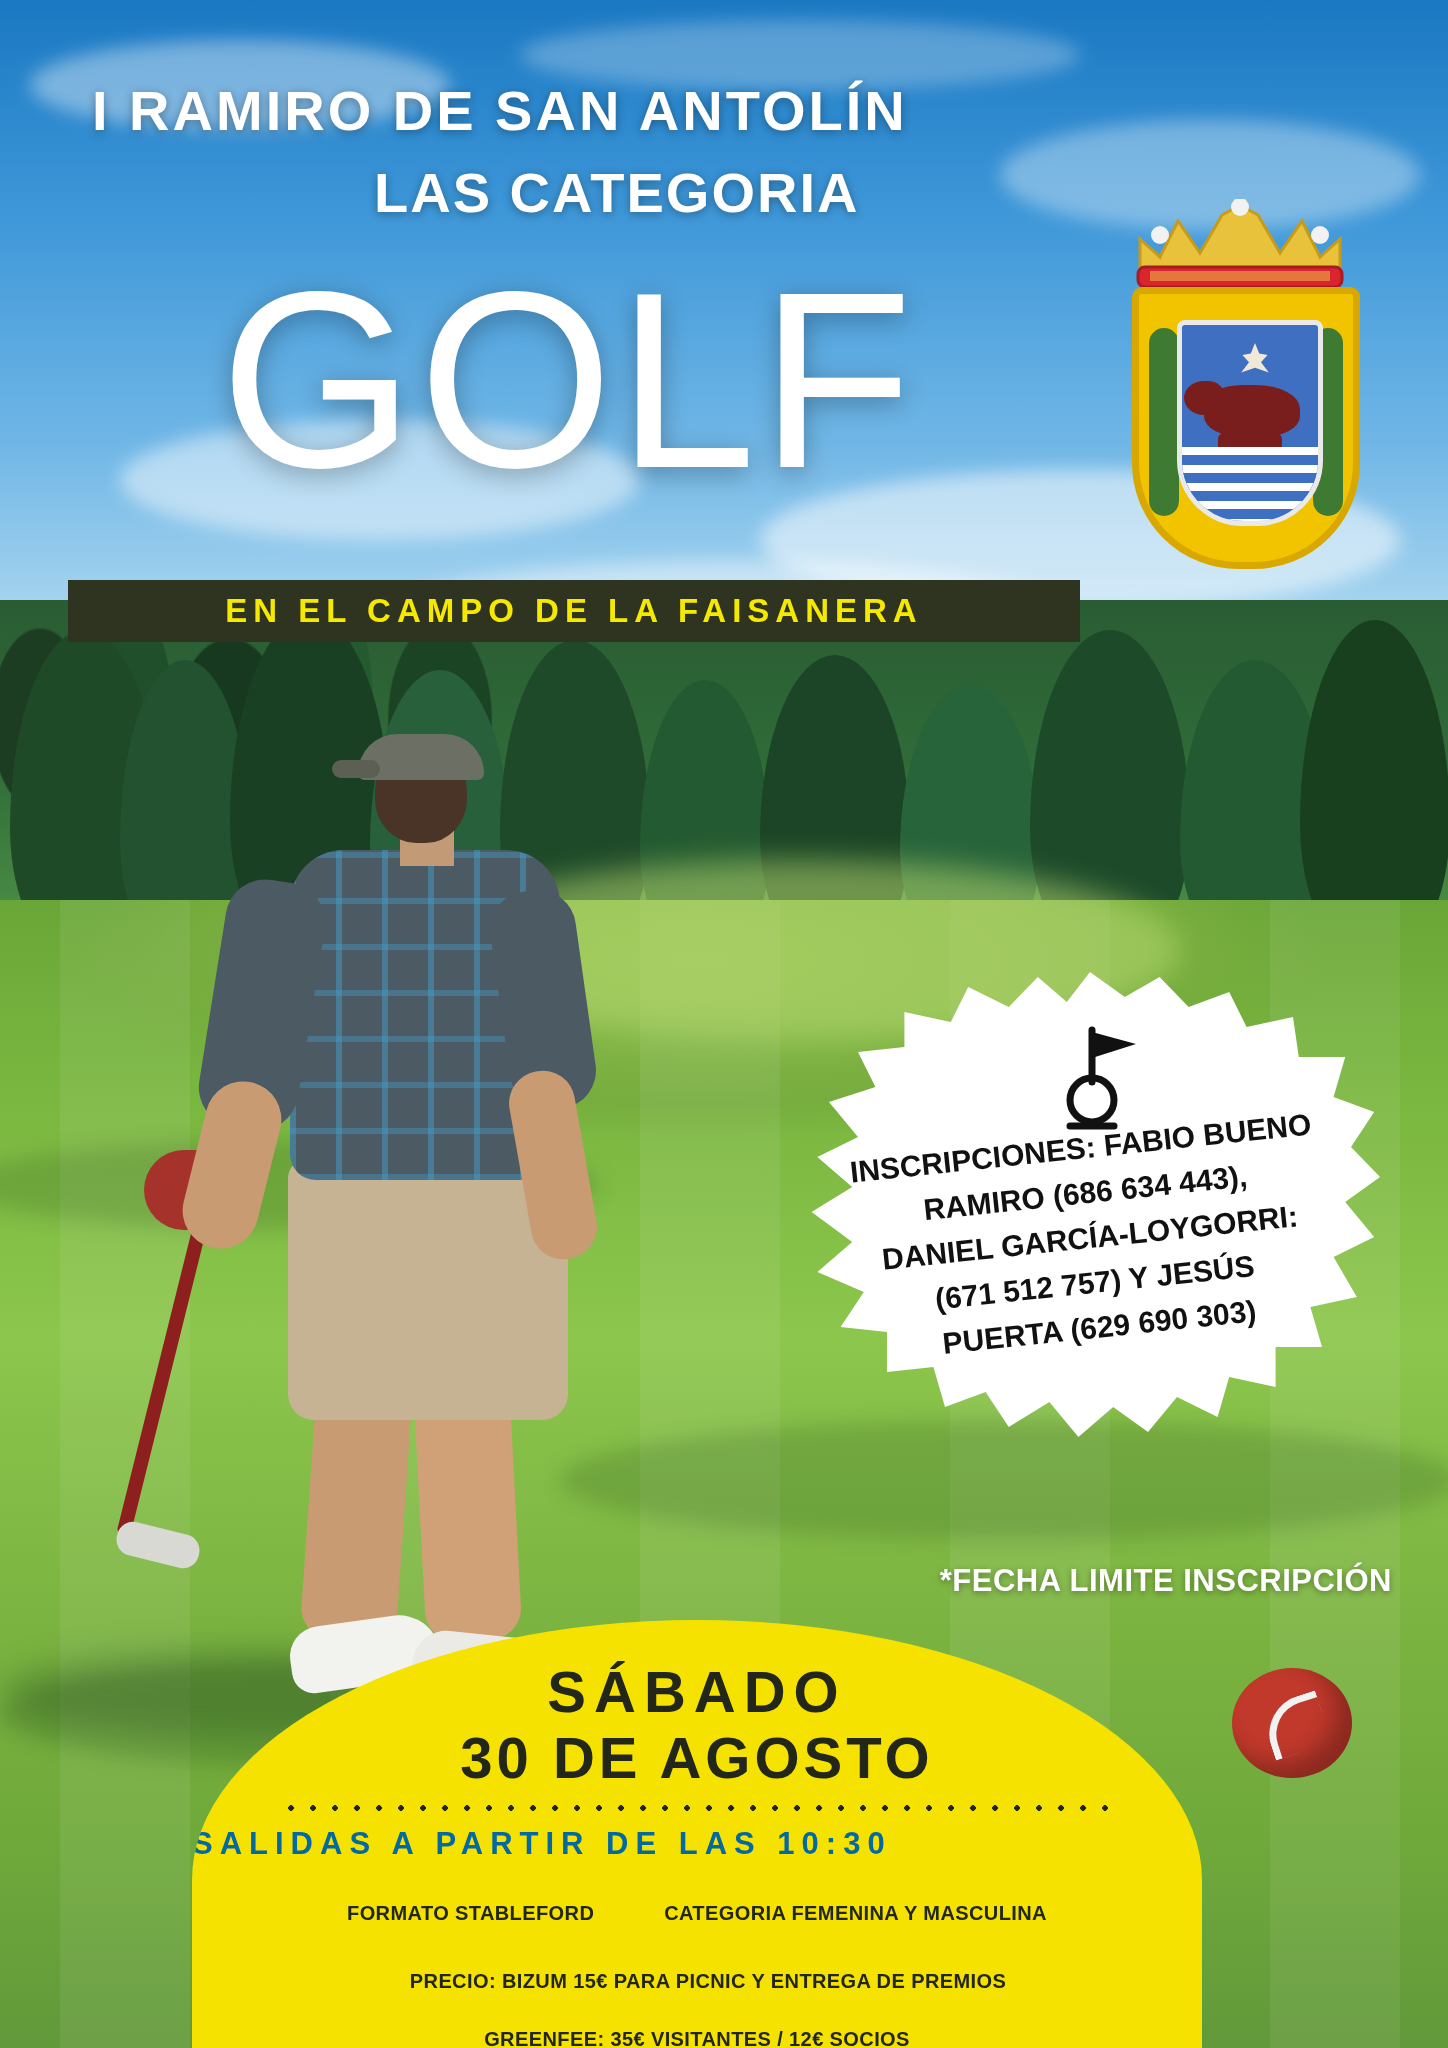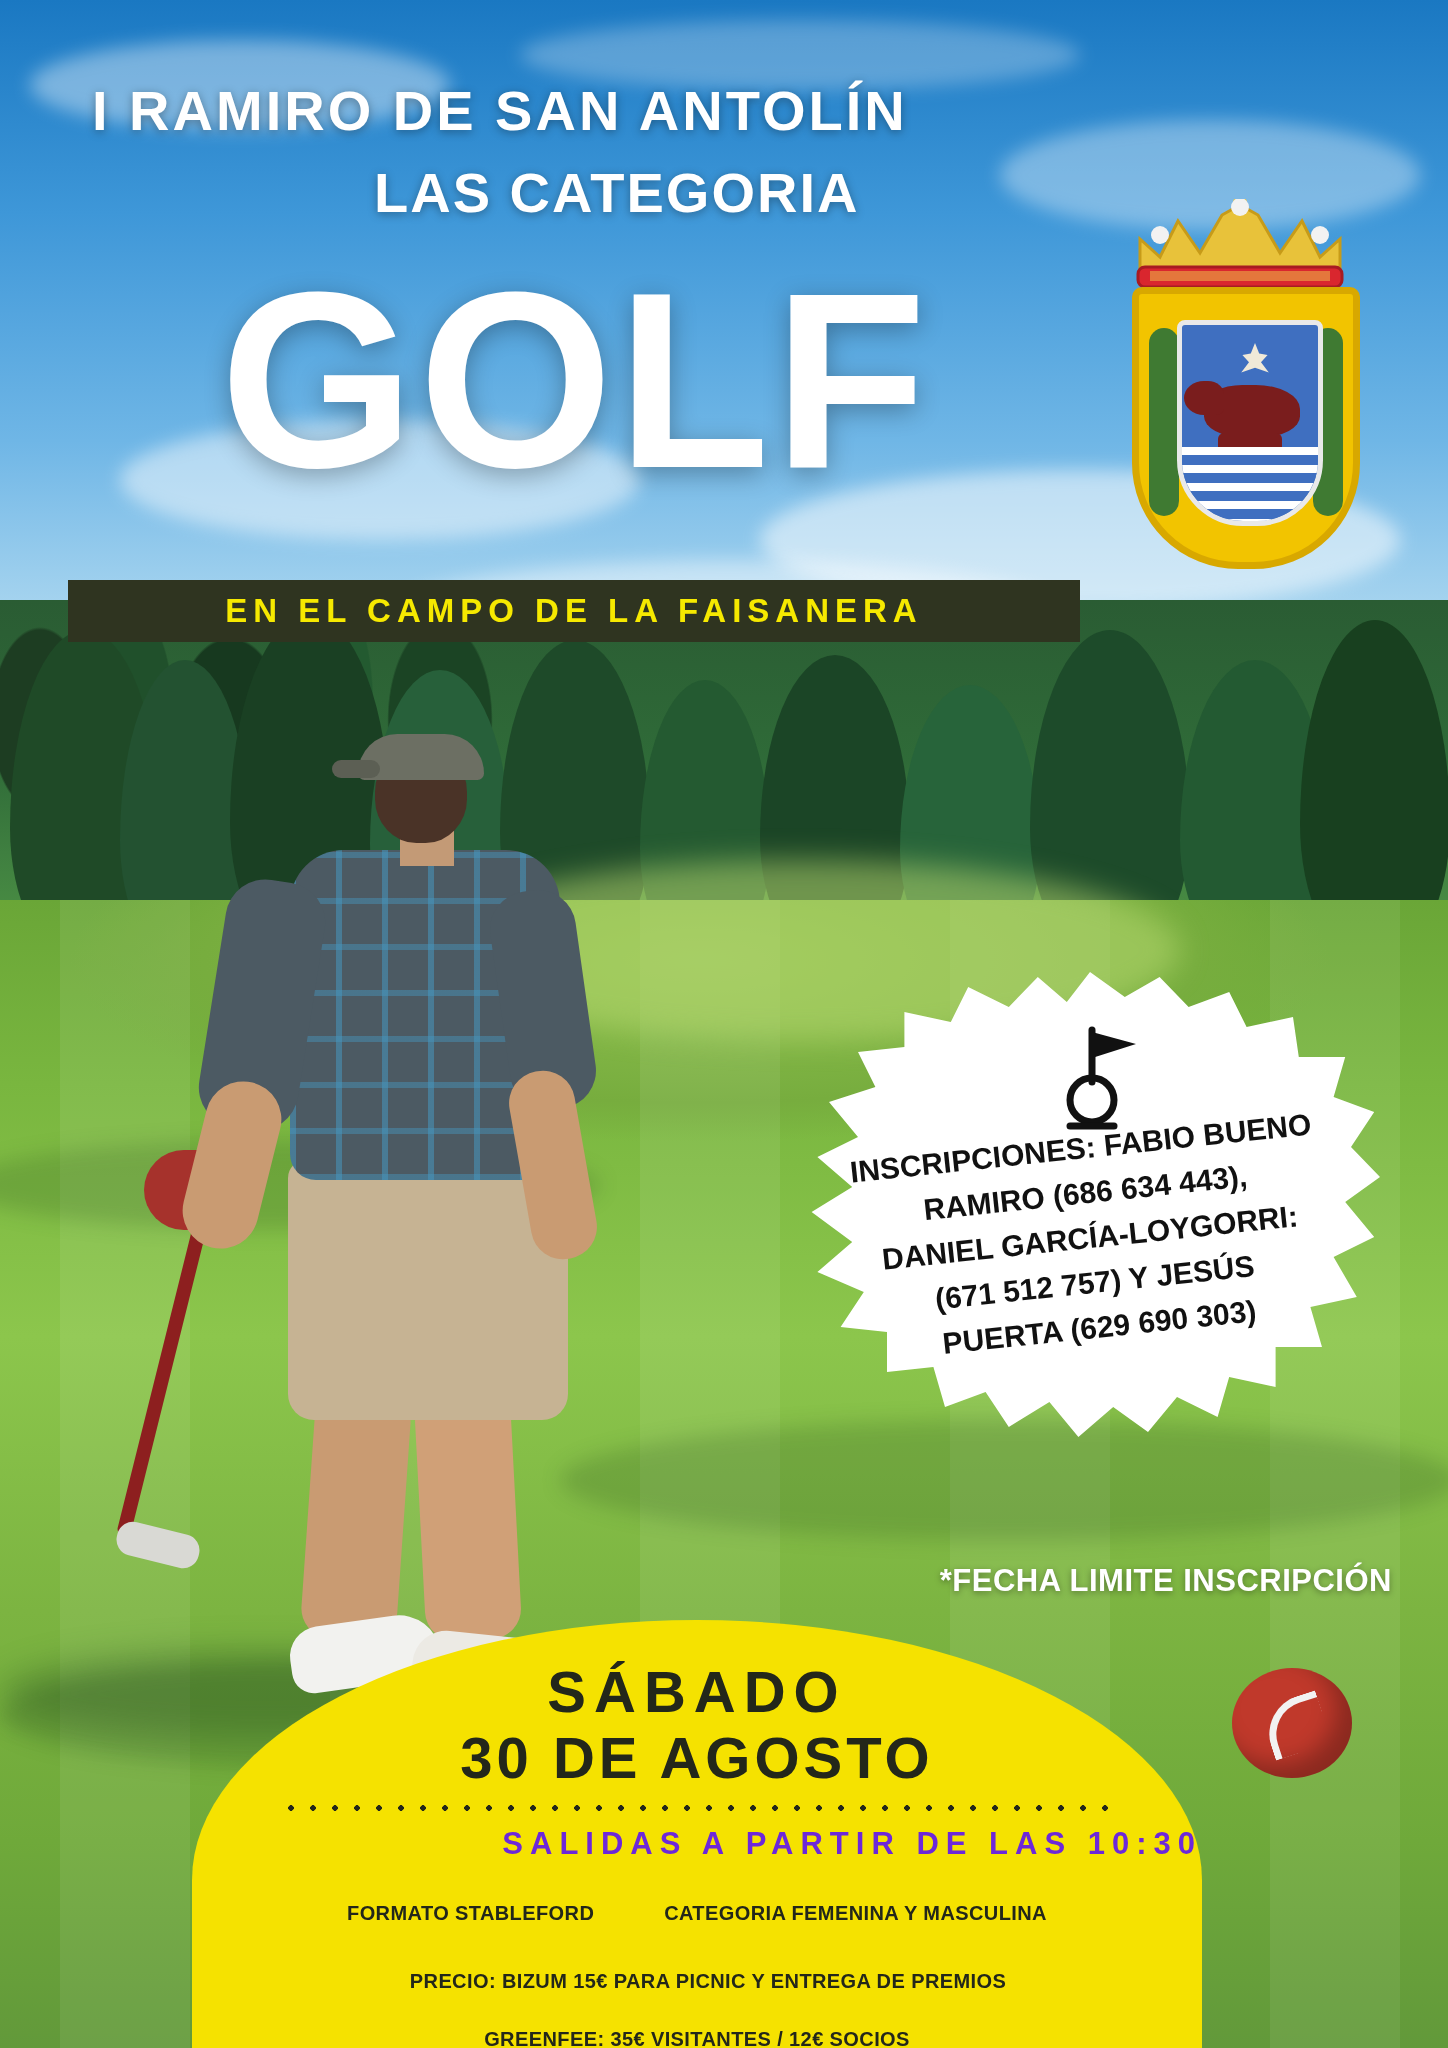--- a/index.html
+++ b/index.html
@@ -116,21 +116,21 @@
     text-shadow: 0 2px 10px rgba(0,0,0,.35);
     font-family: "Liberation Sans", sans-serif;
   }
   .title-line2 {
     position: absolute; left: 374px; top: 160px; width: 800px;
     color: #ffffff; font-weight: 700; font-size: 56px; letter-spacing: 2px;
     text-shadow: 0 2px 10px rgba(0,0,0,.35);
   }
   .golf-word {
     position: absolute; left: 220px; top: 268px;
-    color: #ffffff; font-weight: 700; font-size: 250px; line-height: .9;
+    color: #ffffff; font-weight: 400; font-size: 250px; line-height: .9;
     letter-spacing: 4px;
     text-shadow: 0 6px 26px rgba(0,0,0,.30);
   }
   .subtitle-bar {
     position: absolute; left: 68px; top: 580px; width: 1012px; height: 62px;
     background: #2f3420;
     display: flex; align-items: center; justify-content: center;
   }
   .subtitle-bar span {
     color: #f6e900; font-weight: 700; font-size: 33px; letter-spacing: 6px;
@@ -220,21 +220,21 @@
     text-align: center; color: #23271a; font-weight: 700; font-size: 58px; letter-spacing: 4px;
   }
   .dotted {
     position: absolute; left: 88px; right: 88px; top: 184px; height: 8px;
     background-image: radial-gradient(circle, #23271a 2.6px, transparent 3px);
     background-size: 22px 8px;
     background-repeat: repeat-x;
   }
   .p-times {
     position: absolute; left: 0; right: 0; top: 206px;
-    text-align: right; color: #6d28d9; font-weight: 700; font-size: 31px; letter-spacing: 7px;
+    text-align: left; color: #0369a1; font-weight: 700; font-size: 31px; letter-spacing: 7px;
   }
   .p-row {
     position: absolute; left: 0; right: 0;
     text-align: center; color: #23271a; font-weight: 700; font-size: 20px; letter-spacing: .4px;
   }
   .p-row.r1 { top: 282px; }
   .p-row.r2 { top: 350px; padding-left: 22px; }
   .p-row.r3 { top: 408px; }
   .p-row .sp { display: inline-block; }
   .p-row .gap { display: inline-block; width: 58px; }

